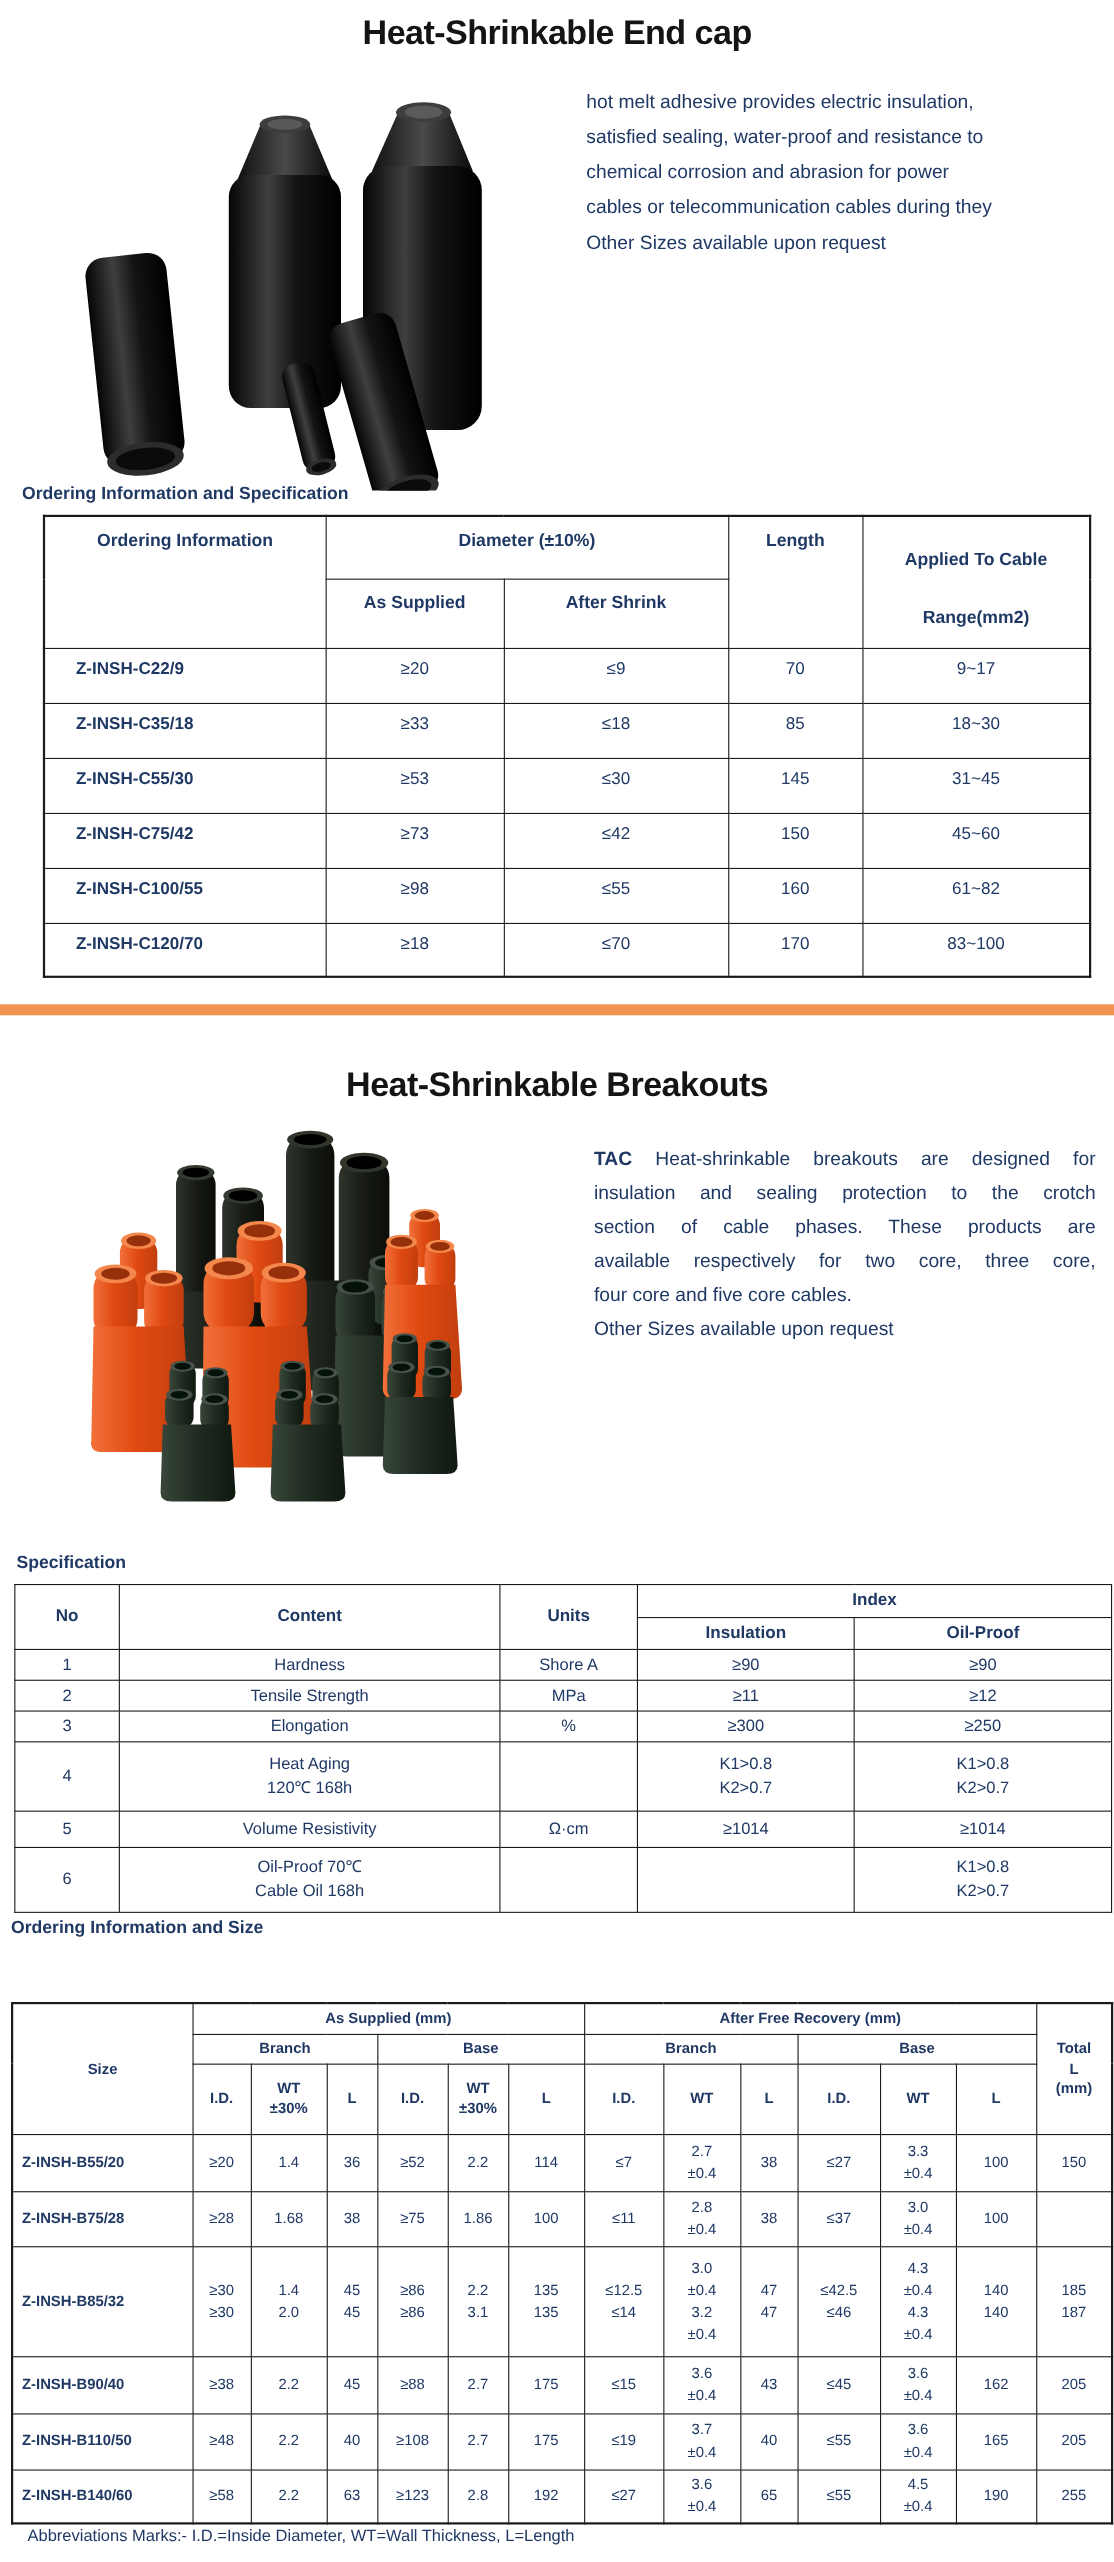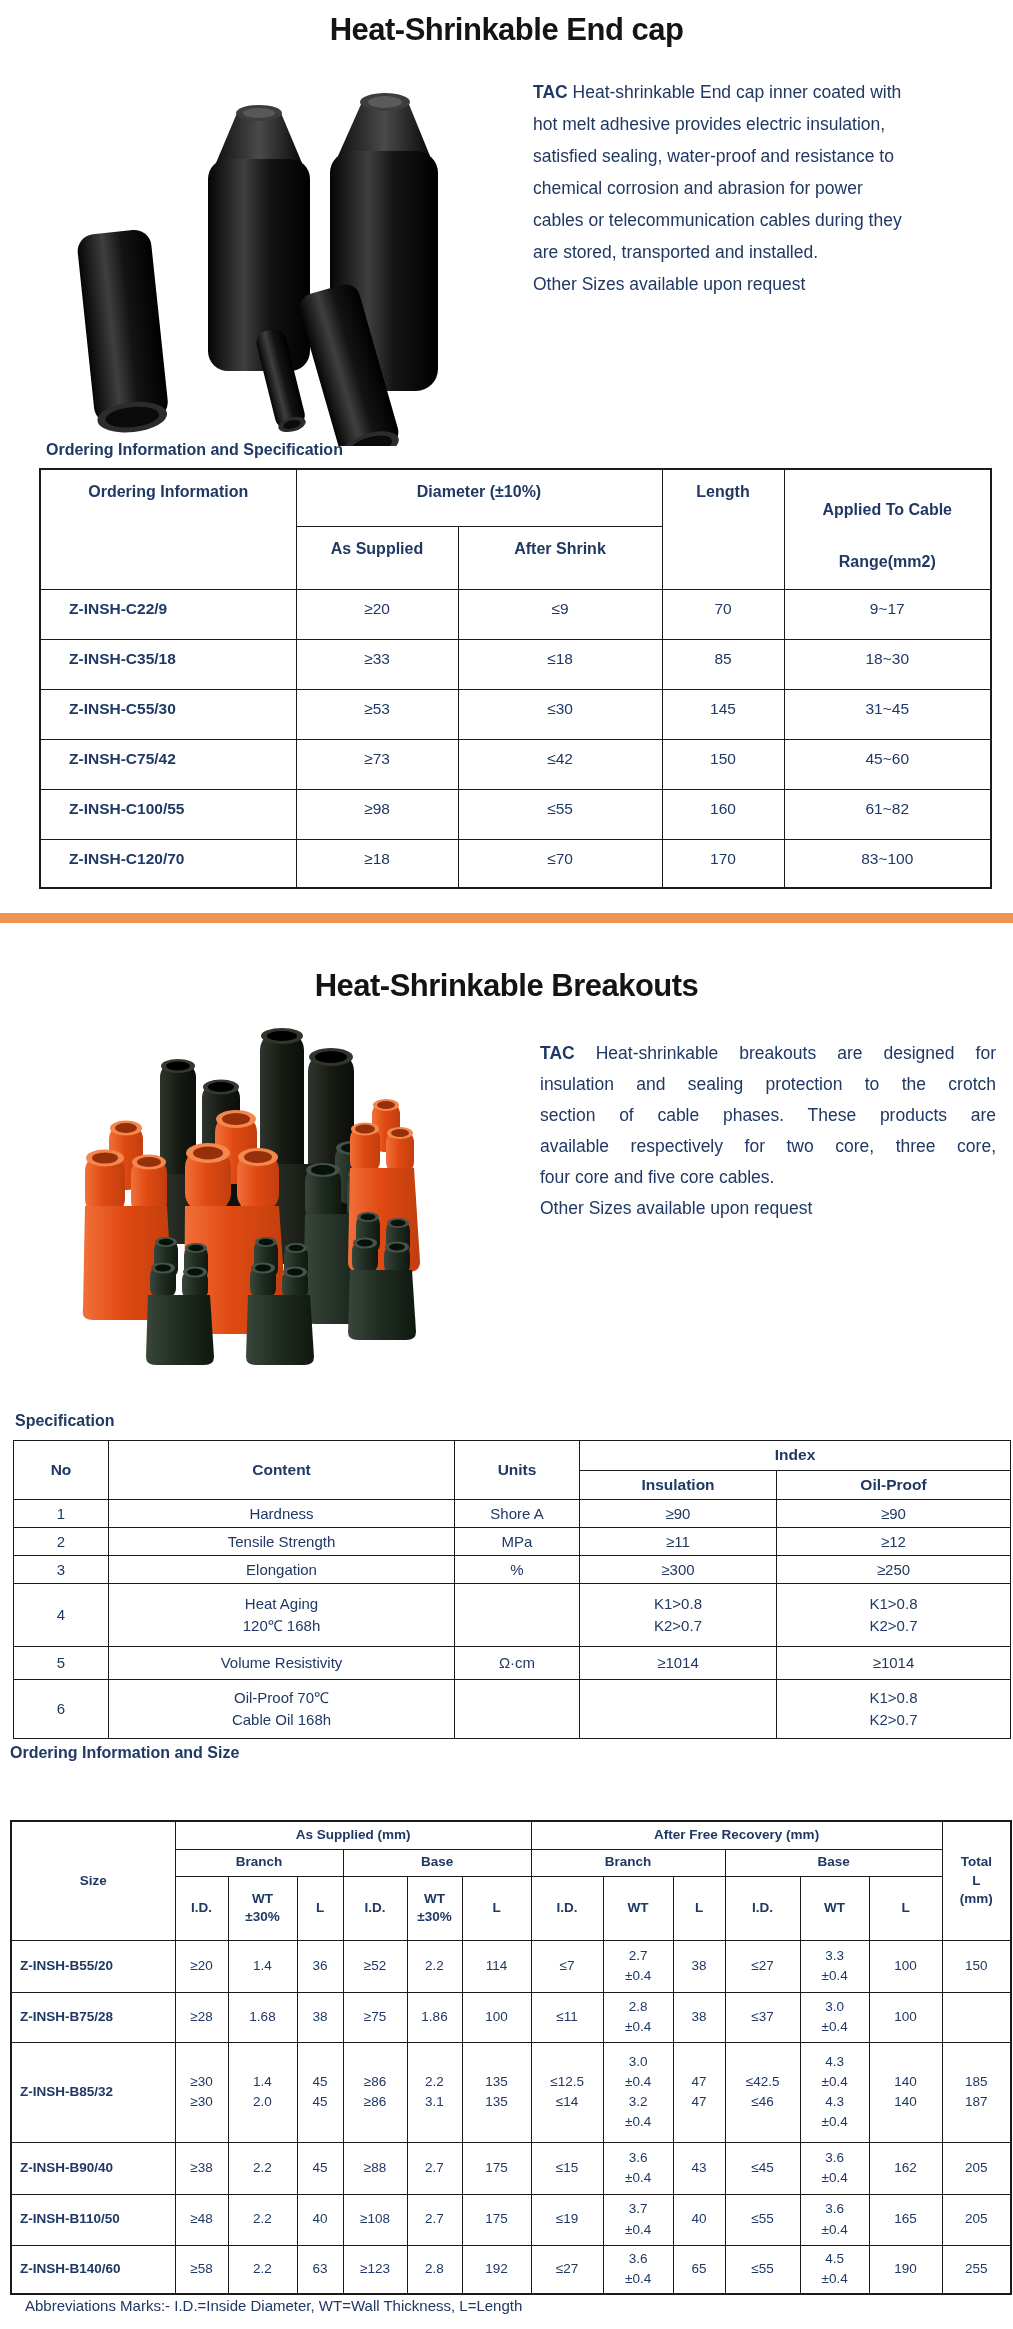--- a/index.html
+++ b/index.html
@@ -91,30 +91,28 @@
         <g transform="translate(238,232) rotate(-16)">
           <rect x="0" y="0" width="62" height="168" rx="15" fill="url(#gBody)"></rect>
           <ellipse cx="31" cy="163" rx="29" ry="13" fill="#2c2c2c"></ellipse>
           <ellipse cx="31" cy="163" rx="22" ry="9" fill="#0b0b0b"></ellipse>
         </g>
       </g>
     </svg>
   </div>
 
   <div class="desc" style="left:533px;top:76px;width:462px;">
-    <div class="dline"><b>TAC</b><span> Heat-shrinkable End cap inner coated with</span></div>
     <div class="dline">hot melt adhesive provides electric insulation,</div>
     <div class="dline">satisfied sealing, water-proof and resistance to</div>
     <div class="dline">chemical corrosion and abrasion for power</div>
     <div class="dline">cables or telecommunication cables during they</div>
-    <div class="dline">are stored, transported and installed.</div>
     <div class="dline">Other Sizes available upon request</div>
   </div>
 
-  <div class="sec-heading" style="left:46px;top:441px;">Ordering Information and Specification</div>
+  <div class="sec-heading" style="left:20px;top:441px;">Ordering Information and Specification</div>
 
   <table class="t1" style="left:39px;top:468px;width:951px;">
     <colgroup>
       <col style="width:256px">
         <col style="width:162px">
         <col style="width:204px">
         <col style="width:122px">
         <col style="width:207px">
     </colgroup>
     <thead>

